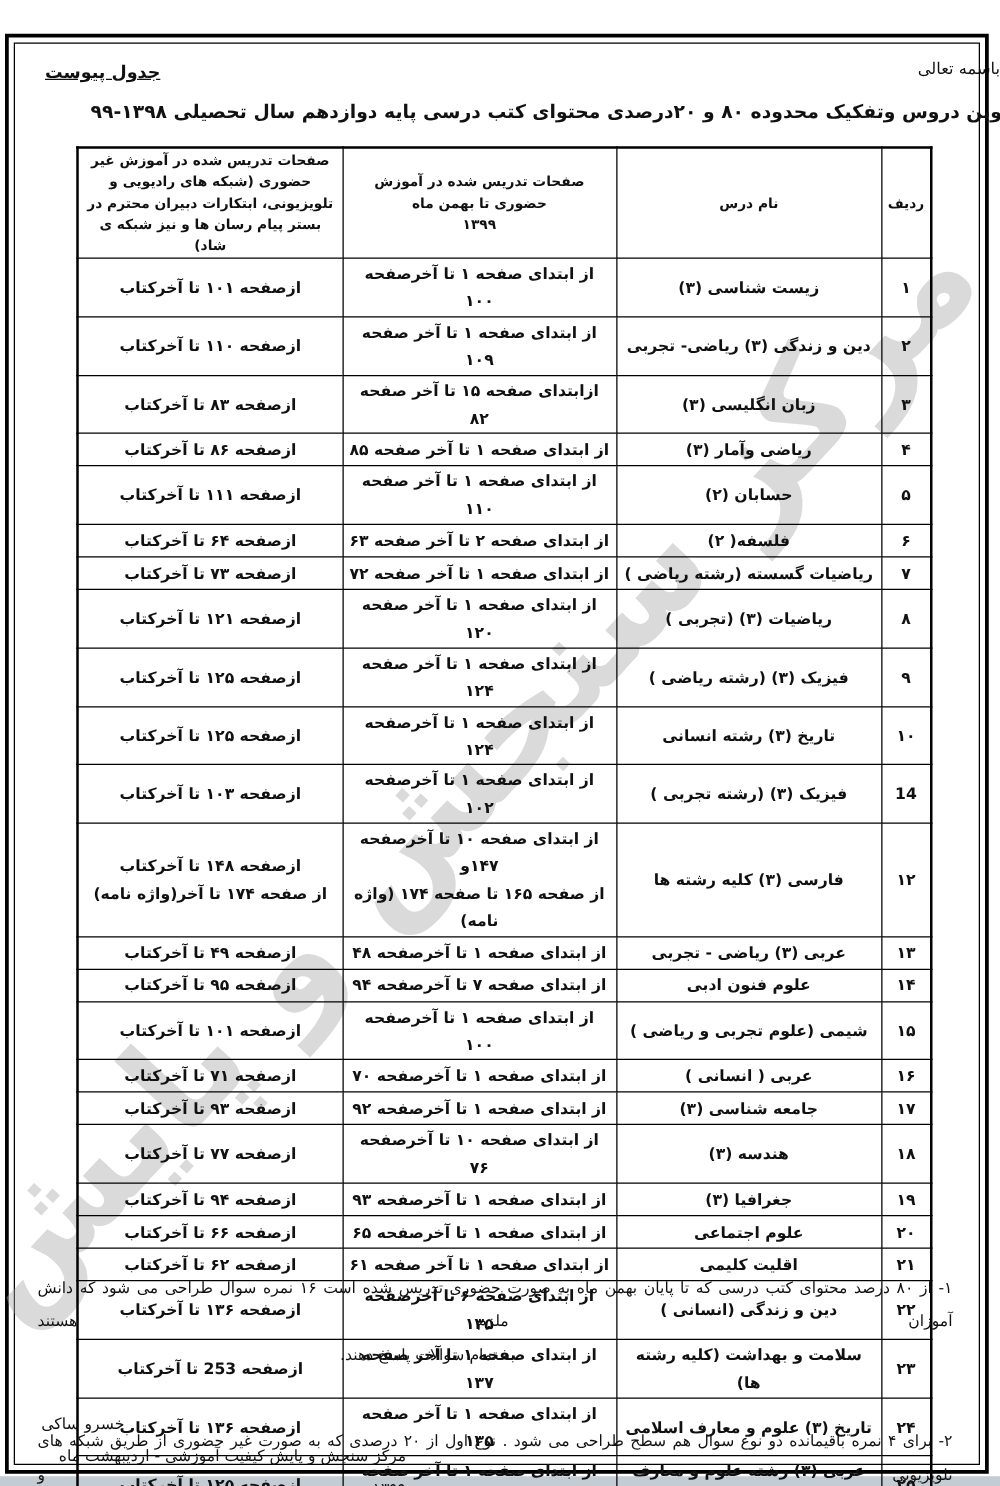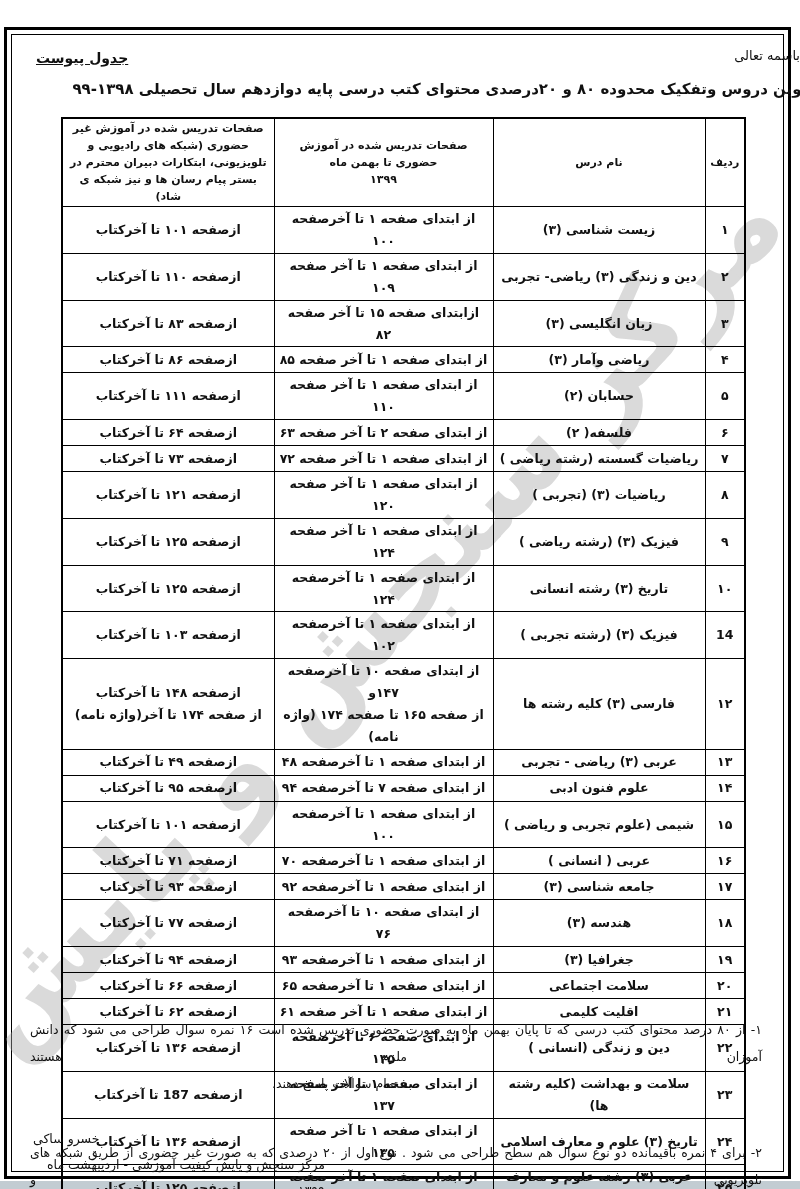--- a/index.html
+++ b/index.html
@@ -213,41 +213,41 @@
         <td>ازصفحه ۷۷ تا آخرکتاب</td>
       </tr>
       <tr>
         <td>۱۹</td>
         <td>جغرافیا (۳)</td>
         <td>از ابتدای صفحه ۱ تا آخرصفحه ۹۳</td>
         <td>ازصفحه ۹۴ تا آخرکتاب</td>
       </tr>
       <tr>
         <td>۲۰</td>
-        <td>سلامت اجتماعی</td>
+        <td>علوم اجتماعی</td>
         <td>از ابتدای صفحه ۱ تا آخرصفحه ۶۵</td>
         <td>ازصفحه ۶۶ تا آخرکتاب</td>
       </tr>
       <tr>
         <td>۲۱</td>
         <td>اقلیت کلیمی</td>
         <td>از ابتدای صفحه ۱ تا آخر صفحه ۶۱</td>
         <td>ازصفحه ۶۲ تا آخرکتاب</td>
       </tr>
       <tr>
         <td>۲۲</td>
         <td>دین و زندگی (انسانی )</td>
         <td>از ابتدای صفحه ۶ تا آخرصفحه ۱۳۵</td>
         <td>ازصفحه ۱۳۶ تا آخرکتاب</td>
       </tr>
       <tr>
         <td>۲۳</td>
         <td>سلامت و بهداشت (کلیه رشته ها)</td>
         <td>از ابتدای صفحه ۱ تا آخر صفحه ۱۳۷</td>
-        <td>ازصفحه 187 تا آخرکتاب</td>
+        <td>ازصفحه 253 تا آخرکتاب</td>
       </tr>
       <tr>
         <td>۲۴</td>
         <td>تاریخ (۳) علوم و معارف اسلامی</td>
         <td>از ابتدای صفحه ۱ تا آخر صفحه ۱۳۵</td>
         <td>ازصفحه ۱۳۶ تا آخرکتاب</td>
       </tr>
       <tr>
         <td>۲۵</td>
         <td>عربی (۳) رشته علوم و معارف اسلامی</td>

